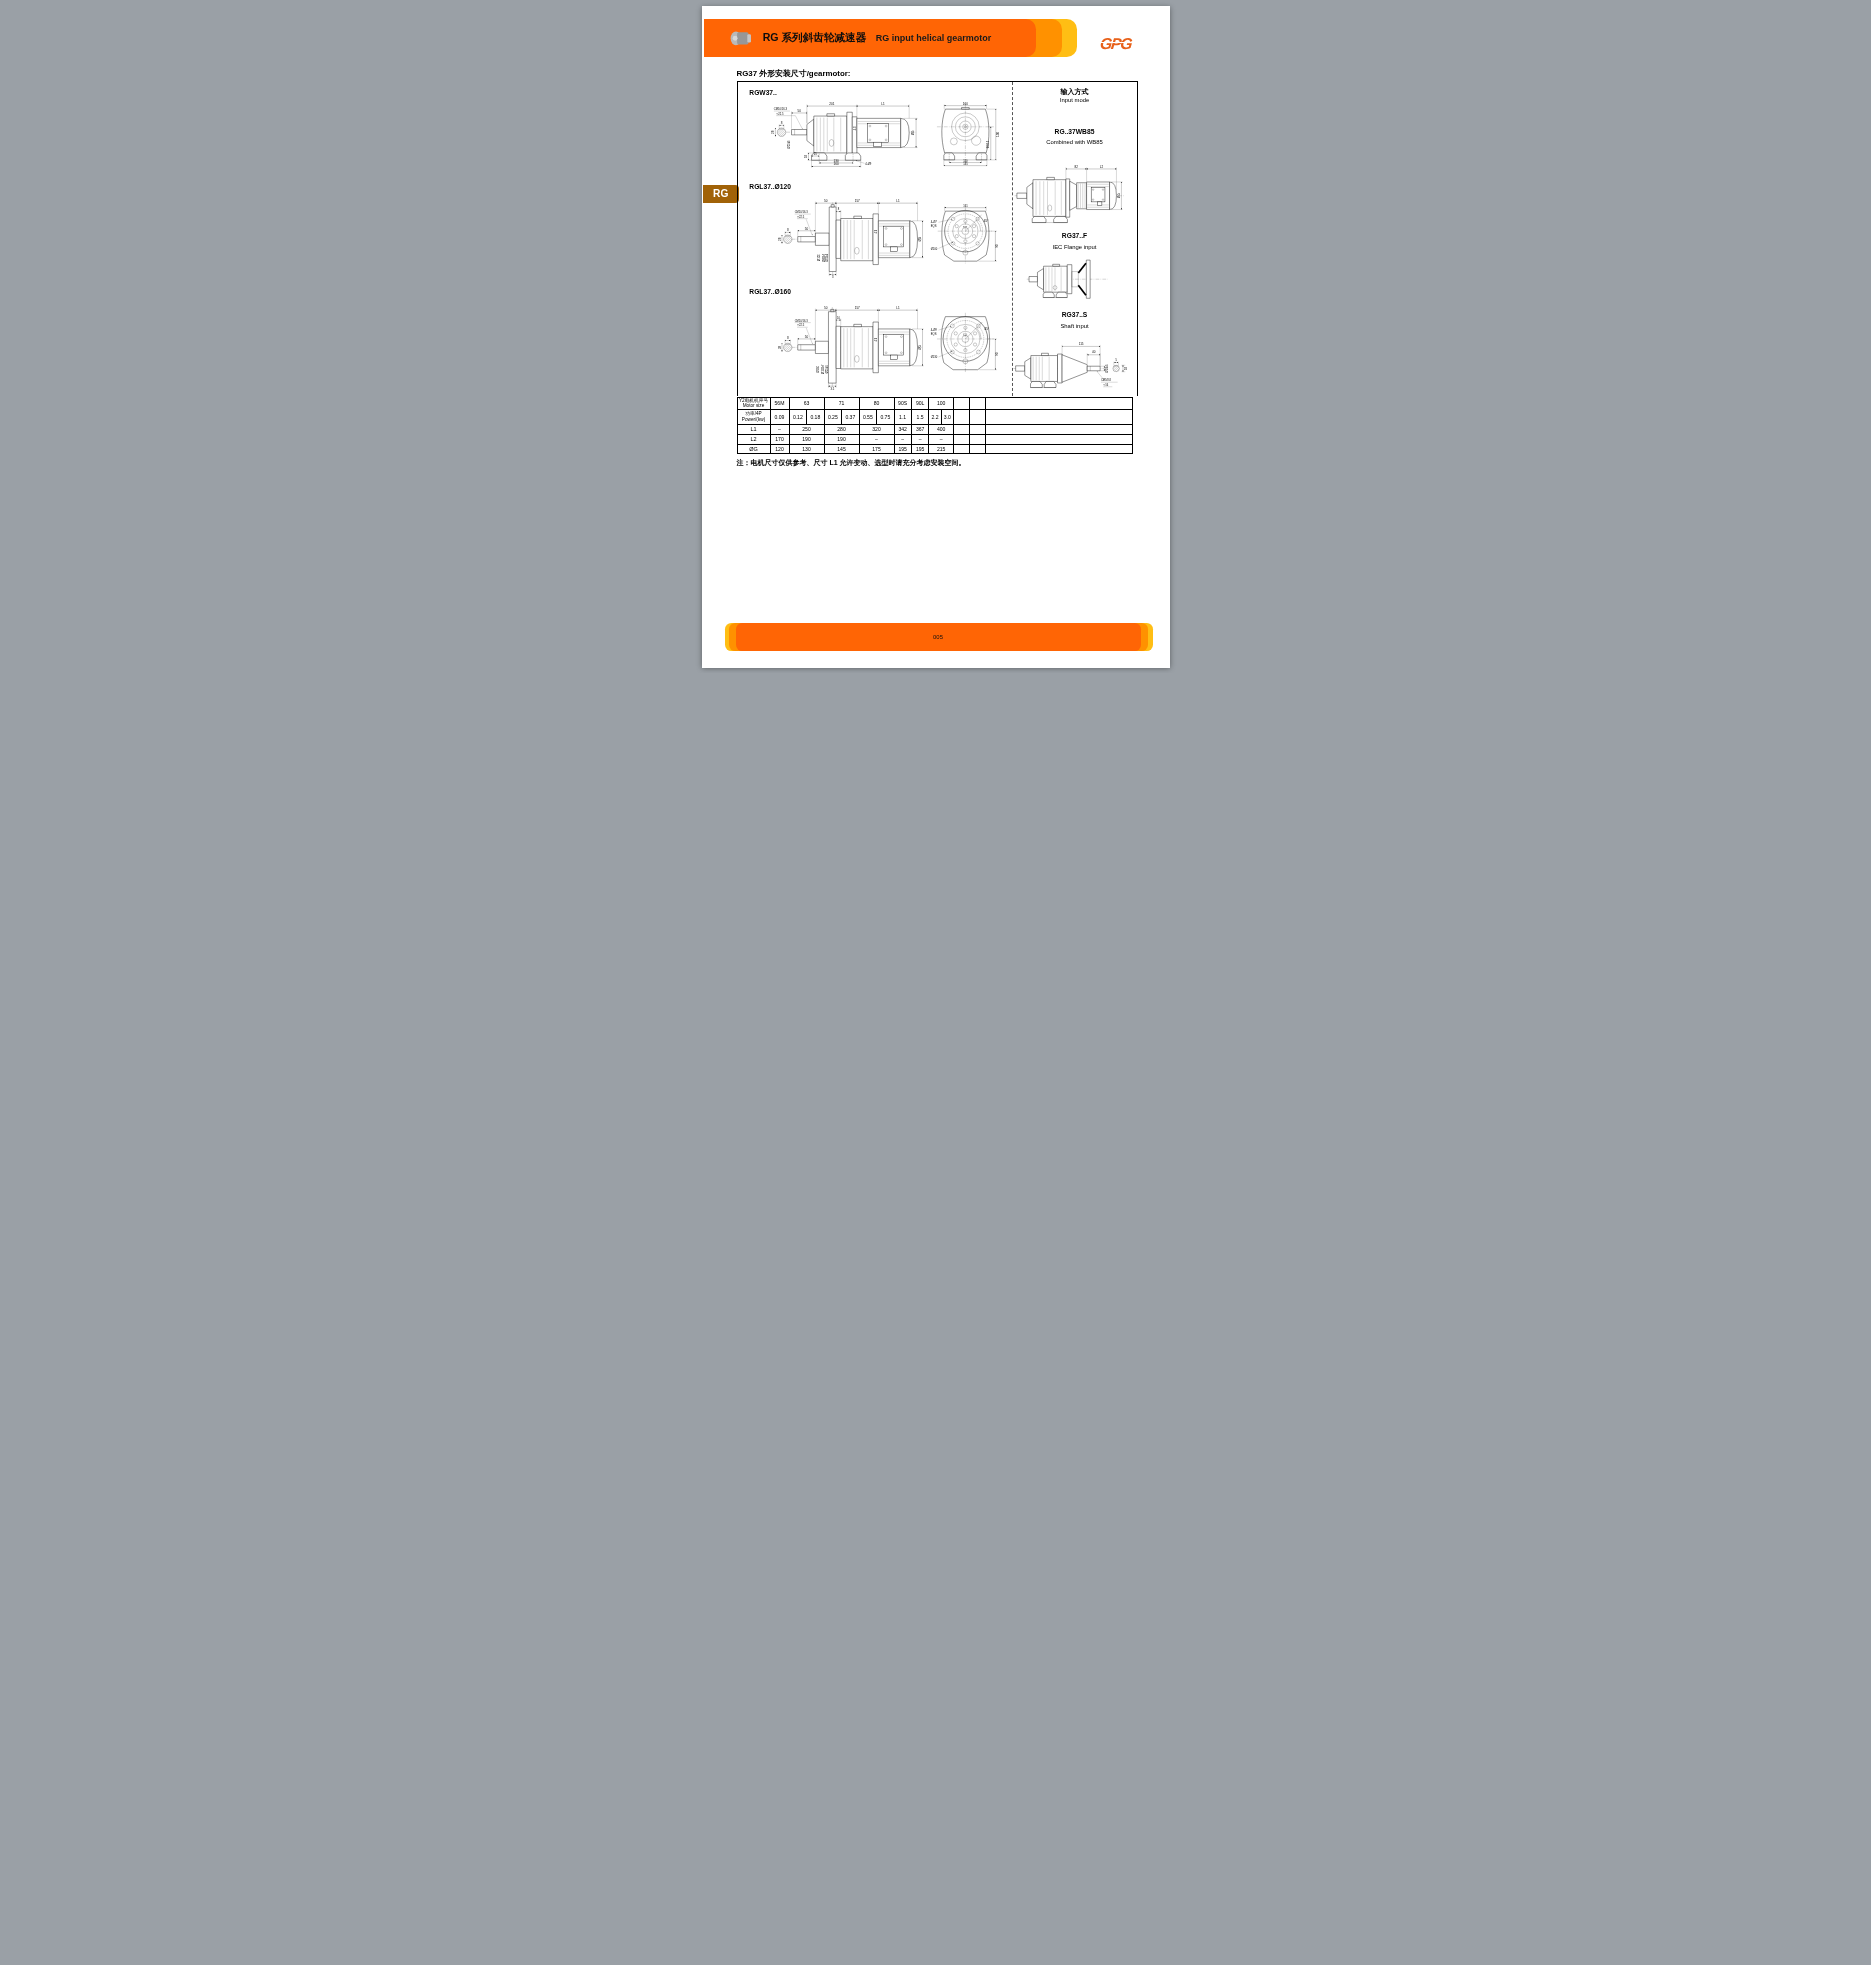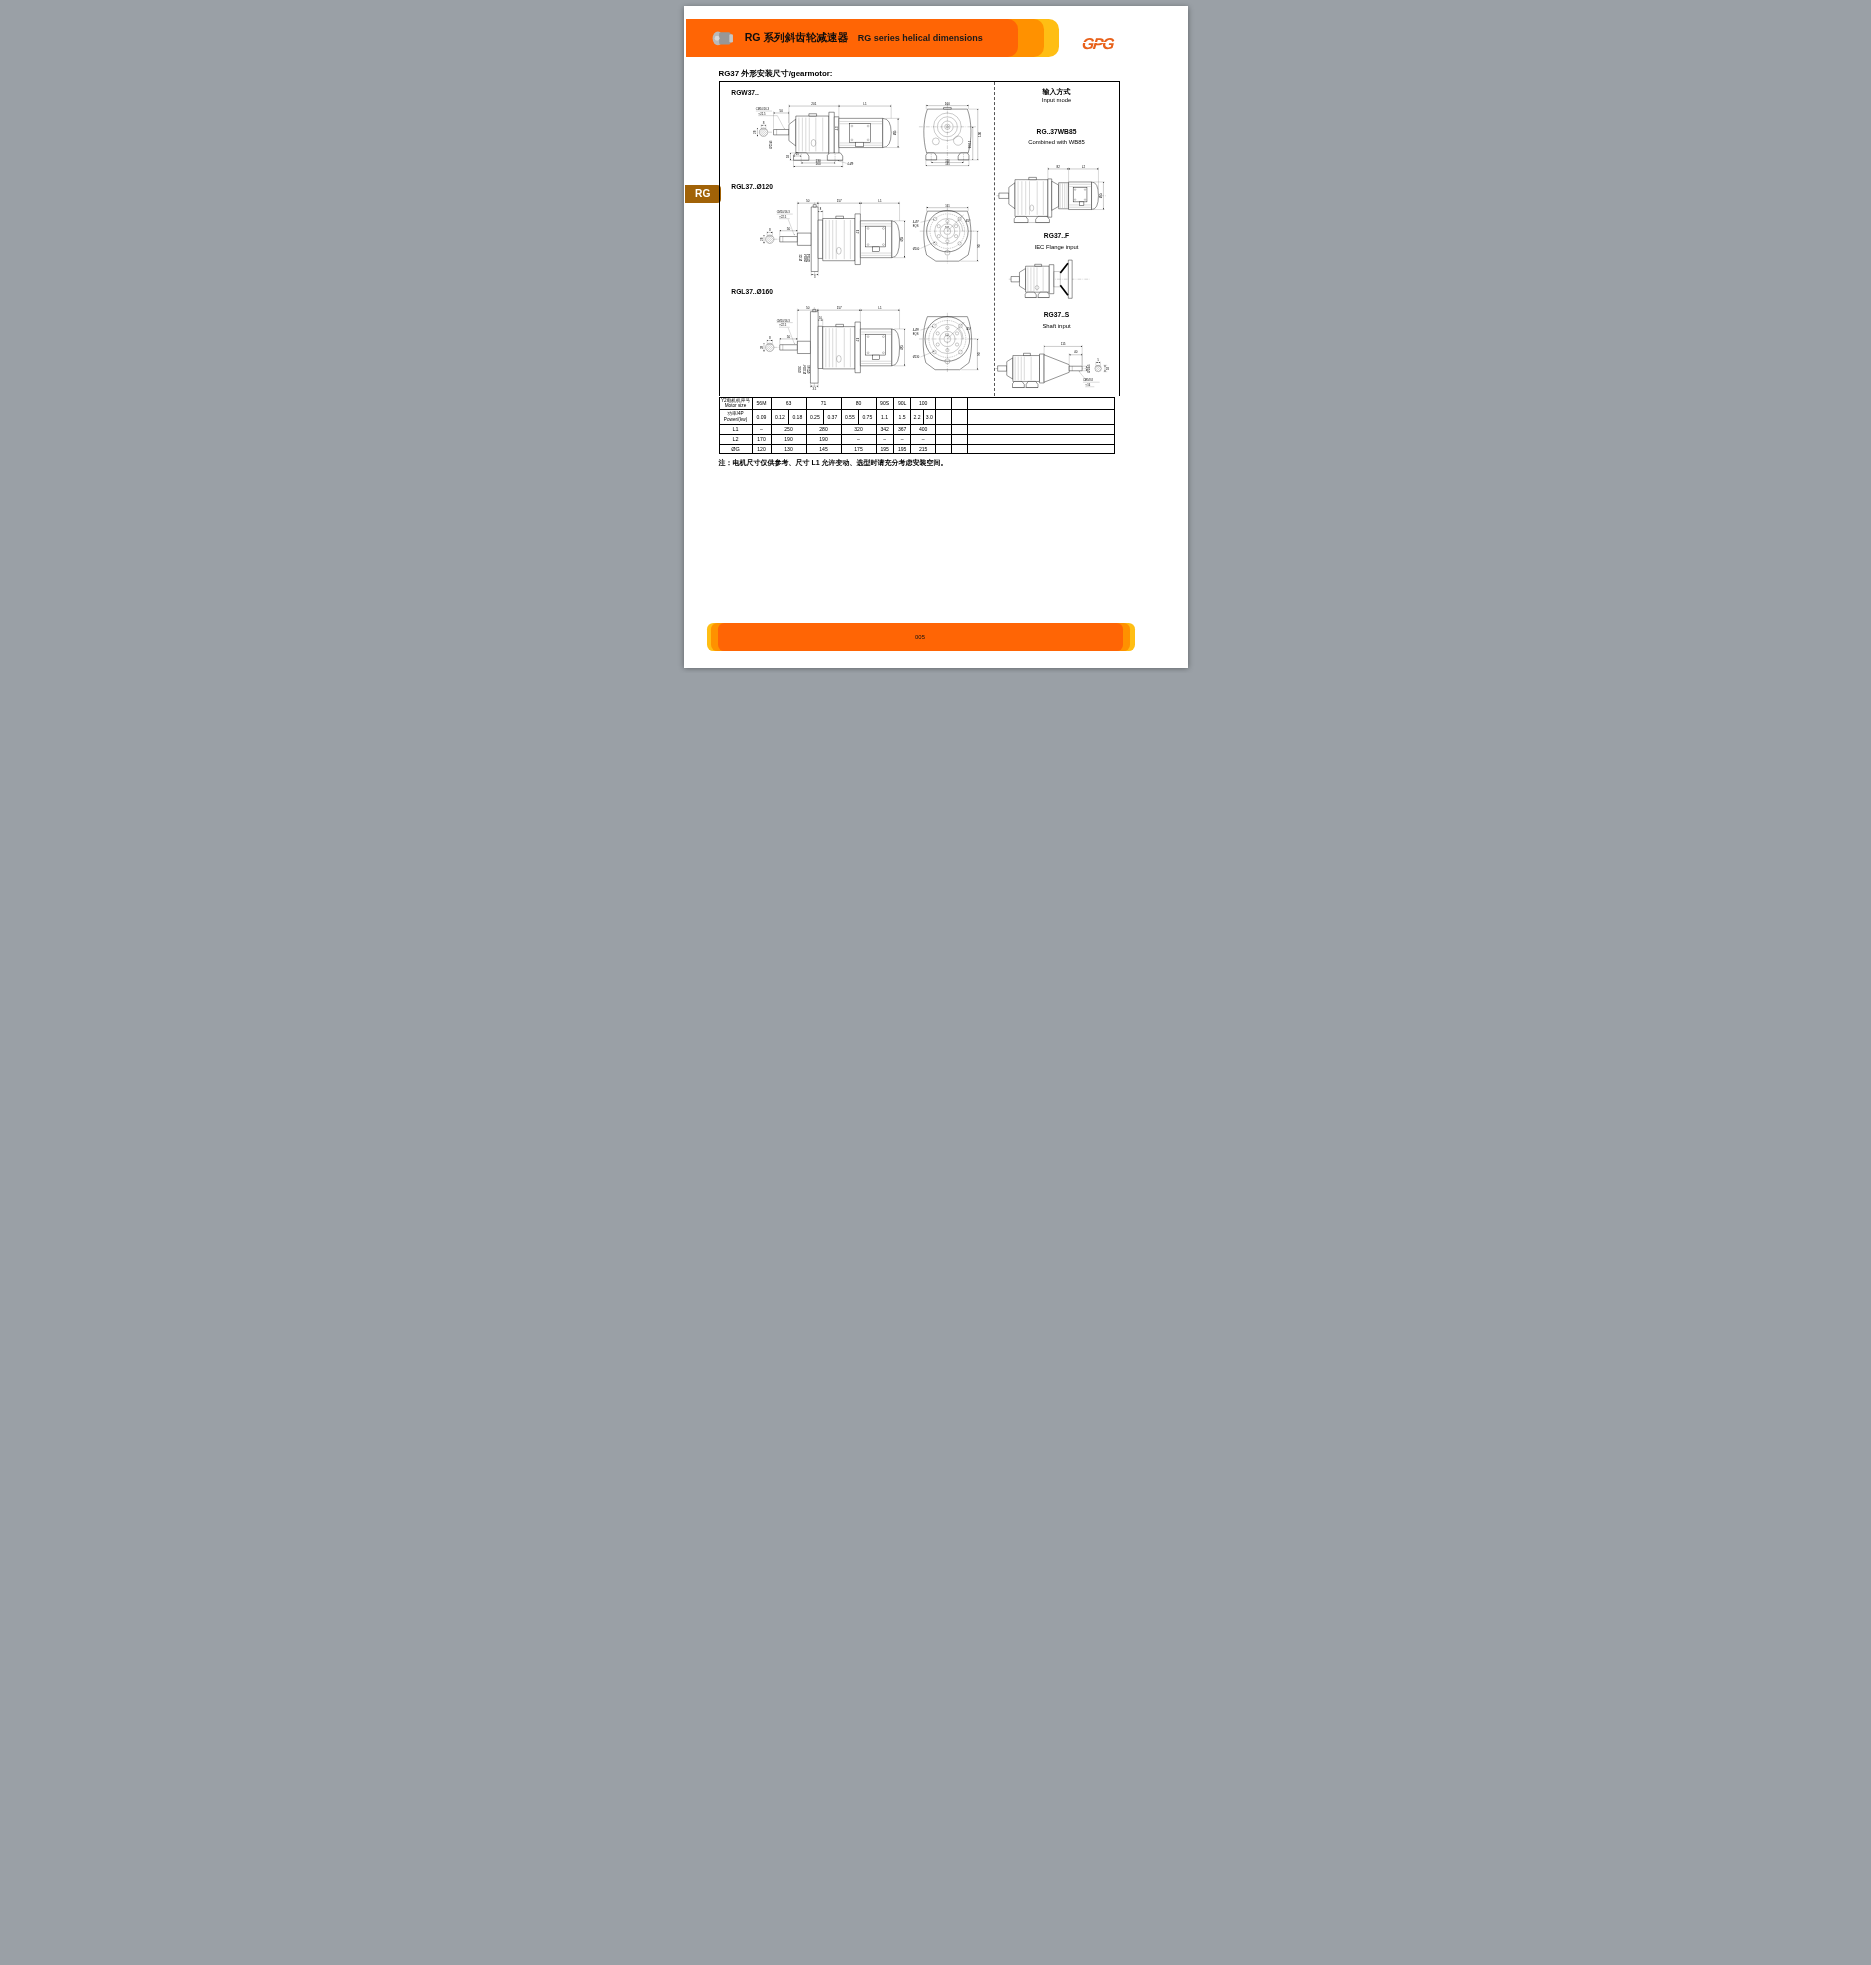--- a/index.html
+++ b/index.html
@@ -1,18 +1,18 @@
 <!DOCTYPE html>
 <html style="font-size:6.3px"><head>
 <meta charset="utf-8">
 <style>
   html,body{margin:0;padding:0;background:#9aa0a6;}
   .page{position:relative;width:468px;height:662px;margin:5.5px auto;background:#fff;
         font-family:"Liberation Sans",sans-serif;color:#000;overflow:hidden;
-        box-shadow:0 0.8px 5.5px rgba(0,0,0,.4);padding-left:36px;}
+        box-shadow:0 0.8px 5.5px rgba(0,0,0,.4);}
   .abs{position:absolute;}
 
   
   .band{position:absolute;left:2.4px;top:13.4px;height:38px;border-radius:0 10.2px 10.2px 0;}
   .band-yellow{width:373px;background:#FFBE14;}
   .band-mid{width:358px;background:#FF9100;}
   .band-main{width:332px;background:#FF6505;display:flex;align-items:center;gap:9.4px;
              padding-left:25px;box-sizing:border-box;}
   .title-zh{font-size:10.6px;font-weight:bold;color:#0d0d0d;white-space:nowrap;}
   .title-en{font-size:9px;font-weight:bold;color:#1a1a1a;white-space:nowrap;}
@@ -92,21 +92,21 @@
   <div class="band band-yellow"></div>
   <div class="band band-mid"></div>
   <div class="band band-main">
     <svg width="24.4" height="23" viewBox="0 0 60 56">
       <ellipse cx="17" cy="30" rx="13" ry="17" fill="#b9b9b9"></ellipse>
       <rect x="20" y="15" width="28" height="30" rx="4" fill="#979797"></rect>
       <rect x="45" y="20" width="9" height="20" rx="3" fill="#c6c6c6"></rect>
       <circle cx="15" cy="30" r="6" fill="#d8d8d8"></circle>
     </svg>
     <span class="title-zh">RG 系列斜齿轮减速器</span>
-    <span class="title-en">RG series helical dimensions</span>
+    <span class="title-en">RG input helical gearmotor</span>
   </div>
   <div class="logo">
     <span class="logo-text">GPG</span>
   </div>
 
   <div class="side-tab">RG</div>
 
   <div class="page-heading">RG37 外形安装尺寸/gearmotor:</div>
 
   <div class="box">

